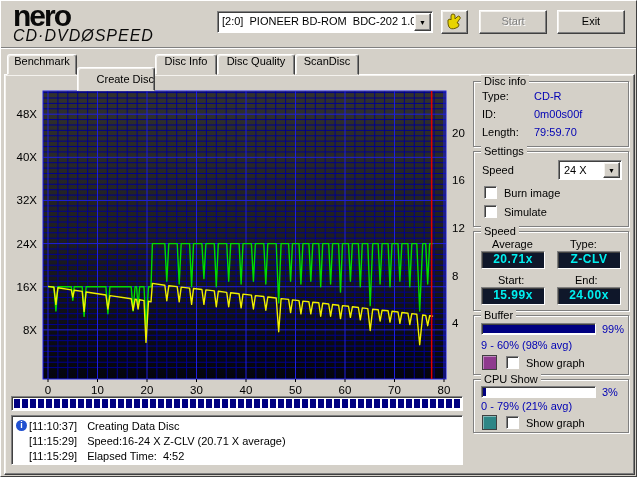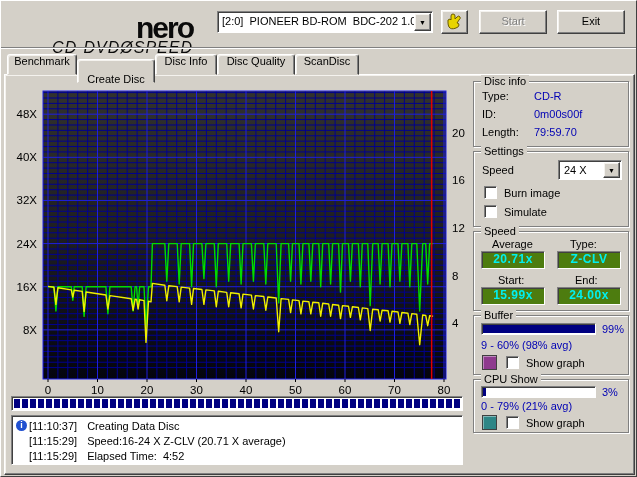--- a/index.html
+++ b/index.html
@@ -8,36 +8,36 @@
   .window { position:relative; width:637px; height:477px; background:#d4d0c8; overflow:hidden;
             border-top:1px solid #fff; border-left:1px solid #fff; border-right:1px solid #404040; border-bottom:1px solid #404040; }
 
   
   .raised { background:#d4d0c8; border:1px solid; border-color:#ffffff #404040 #404040 #ffffff; box-shadow:inset -1px -1px 0 #808080, inset 1px 1px 0 #f4f2ee; }
   .sunken { background:#fff; border:1px solid; border-color:#808080 #ffffff #ffffff #808080; box-shadow:inset 1px 1px 0 #404040; }
 
   
   .topbar { position:absolute; left:0; top:0; width:637px; height:46px; background:#d4d0c8; }
   .topbar-sep { position:absolute; left:0; top:46px; width:637px; height:2px; border-top:1px solid #808080; border-bottom:1px solid #fff; }
-  .logo { position:absolute; left:12px; top:14px; width:180px; text-align:right; color:#0a0a0a; }
+  .logo { position:absolute; left:12px; top:2px; width:180px; text-align:left; color:#0a0a0a; }
   .logo-nero { font-size:30px; font-weight:bold; letter-spacing:-2px; line-height:26px; }
   .logo-sub { font-size:16px; font-weight:normal; font-style:italic; letter-spacing:1px; line-height:14px; }
   .drive-combo { position:absolute; left:216px; top:10px; width:216px; height:22px; }
   .drive-text { position:absolute; left:4px; top:3px; white-space:pre; font-size:11px; }
   .combo-arrow { position:absolute; right:1px; top:1px; width:17px; height:18px; display:flex; align-items:center; justify-content:center; font-size:7px; }
   .tool-btn { position:absolute; left:440px; top:9px; width:27px; height:24px; display:flex; align-items:center; justify-content:center; }
   .btn { position:absolute; top:9px; width:68px; height:24px; text-align:center; line-height:21px; font-size:11px; }
   .btn.start { left:478px; color:#808080; text-shadow:1px 1px 0 #fff; }
   .btn.exit { left:556px; }
 
   
   .tabstrip { position:absolute; left:6px; top:50px; height:24px; z-index:3; }
   .tab { position:absolute; top:3px; height:21px; background:#d4d0c8; border:1px solid; border-color:#ffffff #404040 transparent #ffffff; box-shadow:inset -1px 0 0 #808080, inset 1px 1px 0 #f4f2ee;
          border-radius:3px 3px 0 0; text-align:center; padding-top:0; font-size:11px; }
-  .tab.active { top:8px; height:24px; z-index:4; padding-top:13px; }
+  .tab.active { top:16px; height:24px; z-index:4; padding-top:5px;text-align:right; }
 
   .frame { position:absolute; left:3px; top:73px; width:631px; height:401px; border:1px solid; border-color:#ffffff #404040 #404040 #ffffff; box-shadow:inset -1px -1px 0 #808080, inset 1px 1px 0 #f4f2ee; background:#d4d0c8; }
 
   
   .chart-svg { position:absolute; left:8px; top:82px; }
 
   
   .main-progress { position:absolute; left:10px; top:395px; width:452px; height:15px; background:#fff; border:1px solid; border-color:#808080 #ffffff #ffffff #808080; box-shadow:inset 1px 1px 0 #404040; }
   .main-progress .fill { position:absolute; left:2px; top:2px; bottom:2px; background:repeating-linear-gradient(90deg,#000080 0 6px,#ffffff 6px 8px); }
 
@@ -46,21 +46,21 @@
   .log-line { display:flex; align-items:center; height:15px; white-space:pre; }
   .log-icon { display:inline-block; width:11px; height:11px; border-radius:50%; background:#2050d0; color:#fff; font-size:9px; font-weight:bold; text-align:center; line-height:11px; margin-right:2px; }
   .log-icon.hidden { visibility:hidden; }
   .log-time { margin-right:10px; }
 
   
   .group { position:absolute; left:472px; width:156px; border:1px solid #808080; box-shadow:inset 1px 1px 0 #fff, 1px 1px 0 #fff; }
   .group-title { position:absolute; left:7px; top:-7px; background:#d4d0c8; padding:0 3px; font-size:11px; }
   .kv { position:absolute; font-size:11px; }
   .val { color:#0000b4; }
-  .lcd { position:absolute; width:64px; height:18px; background:#4d7c0f; color:#00f0f0; font-weight:bold; font-size:12px; text-align:center; line-height:15px;
+  .lcd { position:absolute; width:64px; height:18px; background:#0f172a; color:#00f0f0; font-weight:bold; font-size:12px; text-align:center; line-height:15px;
          border:1px solid; border-color:#808080 #ffffff #ffffff #808080; box-shadow:inset 1px 1px 0 #404040; letter-spacing:0.5px; }
   .ck { position:absolute; width:13px; height:13px; background:#fff; border:1px solid; border-color:#808080 #ffffff #ffffff #808080; box-shadow:inset 1px 1px 0 #404040; }
   .swatch { position:absolute; width:15px; height:15px; border:1px solid #404040; box-shadow:inset 1px 1px 0 rgba(255,255,255,.4); }
   .meter { position:absolute; height:12px; background:#fff; border:1px solid; border-color:#808080 #ffffff #ffffff #808080; box-shadow:inset 1px 1px 0 #404040; }
   .meter .mfill { position:absolute; left:1px; top:1px; bottom:1px; background:#000080; }
   .mini-combo { position:absolute; width:64px; height:20px; background:#fff; border:1px solid; border-color:#808080 #ffffff #ffffff #808080; box-shadow:inset 1px 1px 0 #404040; }
   .mini-combo .txt { position:absolute; left:5px; top:3px; }
   .hand-svg { width:19px; height:18px; }
 </style>
 </head>

